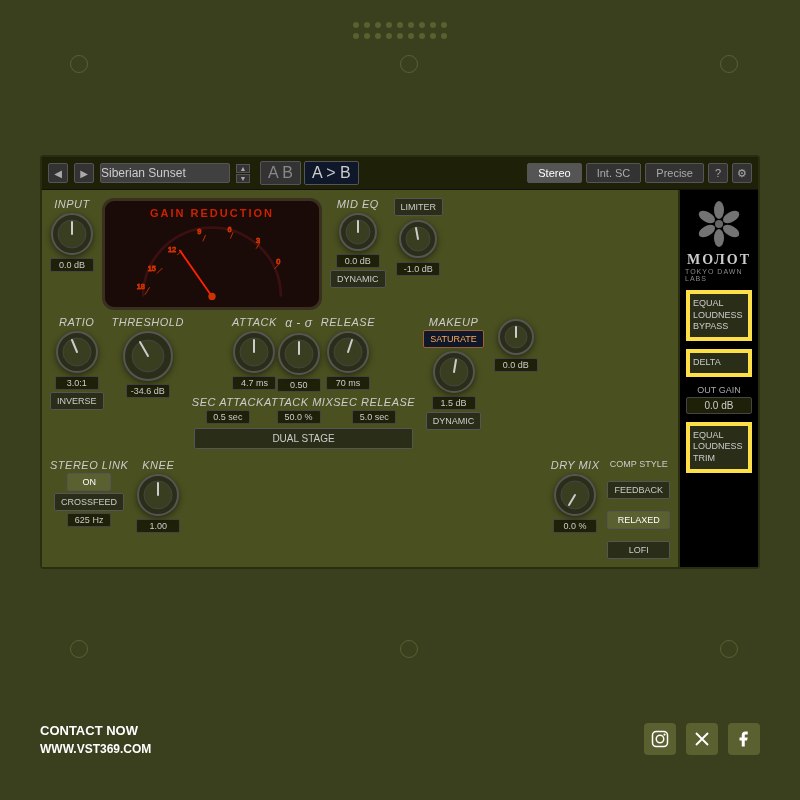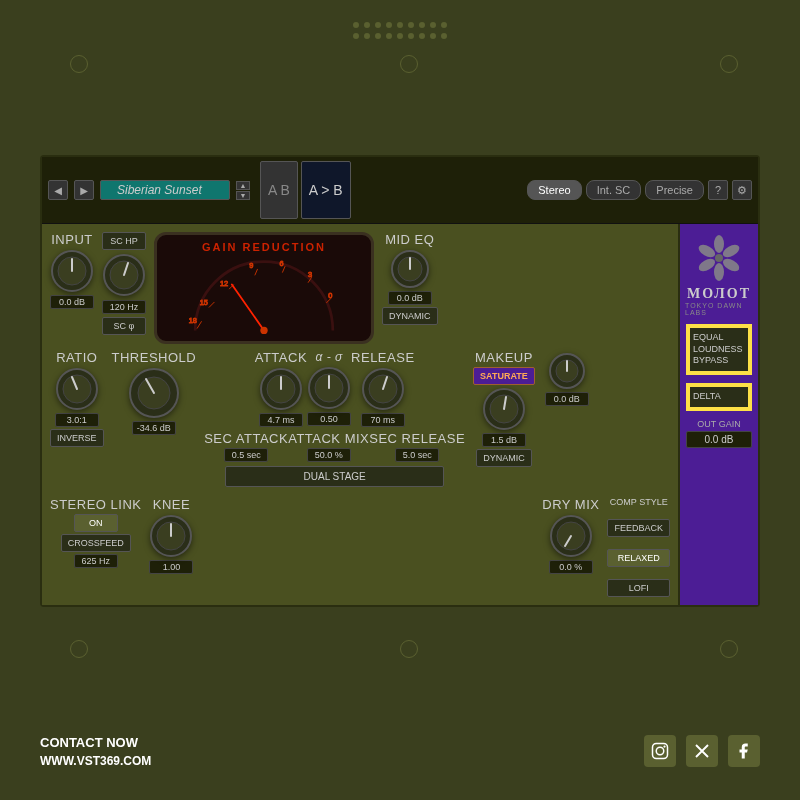--- a/index.html
+++ b/index.html
@@ -66,28 +66,27 @@
       width: 20px;
       height: 20px;
       cursor: pointer;
       display: flex;
       align-items: center;
       justify-content: center;
       font-size: 10px;
       border-radius: 2px;
     }
     .preset-name {
-      background: #0f766e;
+      background: #404040;
       border: 1px solid #555;
       color: #ccc;
-      padding: 2px 16px;
+      padding: 2px 0;
       font-size: 12px;
       min-width: 130px;
       border-radius: 2px;
-      font-style: italic;
     }
     .preset-arrows {
       display: flex;
       flex-direction: column;
       gap: 1px;
     }
     .preset-arr {
       background: #333;
       border: 1px solid #555;
       color: #aaa;
@@ -101,42 +100,42 @@
     }
     .ab-btns {
       display: flex;
       gap: 3px;
       margin-left: 4px;
     }
     .ab-btn {
       background: #333;
       border: 1px solid #555;
       color: #888;
-      padding: 20px 7px;
-      font-size: 14px;
+      padding: 2px 7px;
+      font-size: 16px;
       cursor: pointer;
       border-radius: 2px;
     }
     .ab-btn.active {
       color: #ccc;
       background: #0f172a;
     }
     .spacer { flex: 1; }
     .top-right-btns {
       display: flex;
       gap: 4px;
     }
     .tr-btn {
       background: #333;
       border: 1px solid #555;
       color: #aaa;
       padding: 2px 10px;
       font-size: 11px;
       cursor: pointer;
-      border-radius: 8px;
+      border-radius: 2px;
     }
     .tr-btn.active {
       background: #555;
       color: #fff;
     }
     .icon-btn {
       background: #333;
       border: 1px solid #555;
       color: #aaa;
       width: 20px;
@@ -161,21 +160,21 @@
       flex: 1;
       padding: 8px;
       display: flex;
       flex-direction: column;
       gap: 6px;
     }
 
     
     .right-panel {
       width: 80px;
-      background: #4c1d95;
+      background: #000000;
       border-left: 2px solid #2a2e10;
       display: flex;
       flex-direction: column;
       align-items: center;
       padding: 10px 5px;
       gap: 8px;
     }
 
     
     .logo-area {
@@ -239,23 +238,24 @@
 
     
     .knob-group {
       display: flex;
       flex-direction: column;
       align-items: center;
       gap: 2px;
     }
     .knob-label {
       color: #ccc;
-      font-size: 13px;
+      font-size: 11px;
       text-align: right;
       letter-spacing: 0.5px;
+      font-style: italic;
     }
     .knob-val {
       color: #ccc;
       font-size: 9px;
       background: #1e2008;
       border: 1px solid #444;
       padding: 1px 4px;
       min-width: 44px;
       text-align: center;
       border-radius: 2px;
@@ -271,24 +271,23 @@
       cursor: pointer;
       border-radius: 2px;
       text-align: center;
       min-width: 44px;
     }
     .small-btn.active {
       background: #5a6030;
       color: #fff;
     }
     .small-btn.orange {
-      background: #4c1d95;
+      background: #0f172a;
       border-color: #a06030;
       color: #ffaa55;
-      font-weight: bold;
     }
 
     
     .meter-area {
       background: #1a0a08;
       border-radius: 12px;
       border: 3px solid #3a3020;
       padding: 6px;
       position: relative;
       min-width: 220px;
@@ -392,21 +391,21 @@
     }
     .comp-style-label {
       color: #ccc;
       font-size: 9px;
       text-align: center;
     }
 
     
     .contact-bar {
       position: absolute;
-      bottom: 30px;
+      bottom: 42px;
       left: 40px;
       right: 40px;
       display: flex;
       align-items: center;
       justify-content: space-between;
     }
     .contact-text {
       color: #fff;
       font-size: 13px;
       font-weight: bold;
@@ -501,30 +500,20 @@
         <div class="knob-group">
           <span class="knob-label">INPUT</span>
           <svg class="knob-svg" width="44" height="44" viewBox="0 0 44 44">
             <circle cx="22" cy="22" r="20" fill="#2a2e18" stroke="#555" stroke-width="2"></circle>
             <circle cx="22" cy="22" r="14" fill="#3a3e20" stroke="#444" stroke-width="1"></circle>
             <line x1="22" y1="22" x2="22" y2="10" stroke="#ccc" stroke-width="2" stroke-linecap="round"></line>
           </svg>
           <div class="knob-val">0.0 dB</div>
         </div>
 
-        <div class="sc-section">
-          <button class="small-btn">SC HP</button>
-          <svg class="knob-svg" width="44" height="44" viewBox="0 0 44 44">
-            <circle cx="22" cy="22" r="20" fill="#2a2e18" stroke="#555" stroke-width="2"></circle>
-            <circle cx="22" cy="22" r="14" fill="#3a3e20" stroke="#444" stroke-width="1"></circle>
-            <line x1="22" y1="22" x2="26" y2="10" stroke="#ccc" stroke-width="2" stroke-linecap="round"></line>
-          </svg>
-          <div class="knob-val">120 Hz</div>
-          <button class="small-btn">SC φ</button>
-        </div>
 
         <div class="meter-area">
           <div class="meter-label">GAIN REDUCTION</div>
           <svg class="vu-meter" width="180" height="85" viewBox="0 0 180 85">
 
             <path d="M 15 80 A 75 75 0 0 1 165 80" fill="none" stroke="#3a1010" stroke-width="3"></path>
 
             <g stroke="#cc3300" stroke-width="1" fill="none">
 
               <line x1="17" y1="78" x2="22" y2="70"></line>
@@ -561,20 +550,29 @@
               <span class="knob-label">MID EQ</span>
               <svg class="knob-svg" width="40" height="40" viewBox="0 0 40 40">
                 <circle cx="20" cy="20" r="18" fill="#2a2e18" stroke="#555" stroke-width="2"></circle>
                 <circle cx="20" cy="20" r="12" fill="#3a3e20" stroke="#444" stroke-width="1"></circle>
                 <line x1="20" y1="20" x2="20" y2="9" stroke="#ccc" stroke-width="2" stroke-linecap="round"></line>
               </svg>
               <div class="knob-val">0.0 dB</div>
               <button class="small-btn">DYNAMIC</button>
             </div>
 
+            <div class="limiter-col">
+              <button class="small-btn">LIMITER</button>
+              <svg class="knob-svg" width="40" height="40" viewBox="0 0 40 40">
+                <circle cx="20" cy="20" r="18" fill="#2a2e18" stroke="#555" stroke-width="2"></circle>
+                <circle cx="20" cy="20" r="12" fill="#3a3e20" stroke="#444" stroke-width="1"></circle>
+                <line x1="20" y1="20" x2="18" y2="9" stroke="#ccc" stroke-width="2" stroke-linecap="round"></line>
+              </svg>
+              <div class="knob-val">-1.0 dB</div>
+            </div>
           </div>
         </div>
       </div>
 
       <div class="row" style="align-items:flex-start;">
 
         <div class="knob-group">
           <span class="knob-label">RATIO</span>
           <svg class="knob-svg" width="44" height="44" viewBox="0 0 44 44">
             <circle cx="22" cy="22" r="20" fill="#2a2e18" stroke="#555" stroke-width="2"></circle>
@@ -736,20 +734,23 @@
       <button class="right-btn">EQUAL
 LOUDNESS
 BYPASS</button>
       <button class="right-btn">DELTA</button>
 
       <div style="display:flex;flex-direction:column;align-items:center;gap:2px;">
         <span class="out-gain-label">OUT GAIN</span>
         <div class="out-gain-val">0.0 dB</div>
       </div>
 
+      <button class="right-btn">EQUAL
+LOUDNESS
+TRIM</button>
 
     </div>
 
   </div>
 
 </div>
 
 <div class="contact-bar">
   <div class="contact-text">
     <div style="font-weight:bold;">CONTACT NOW</div>

